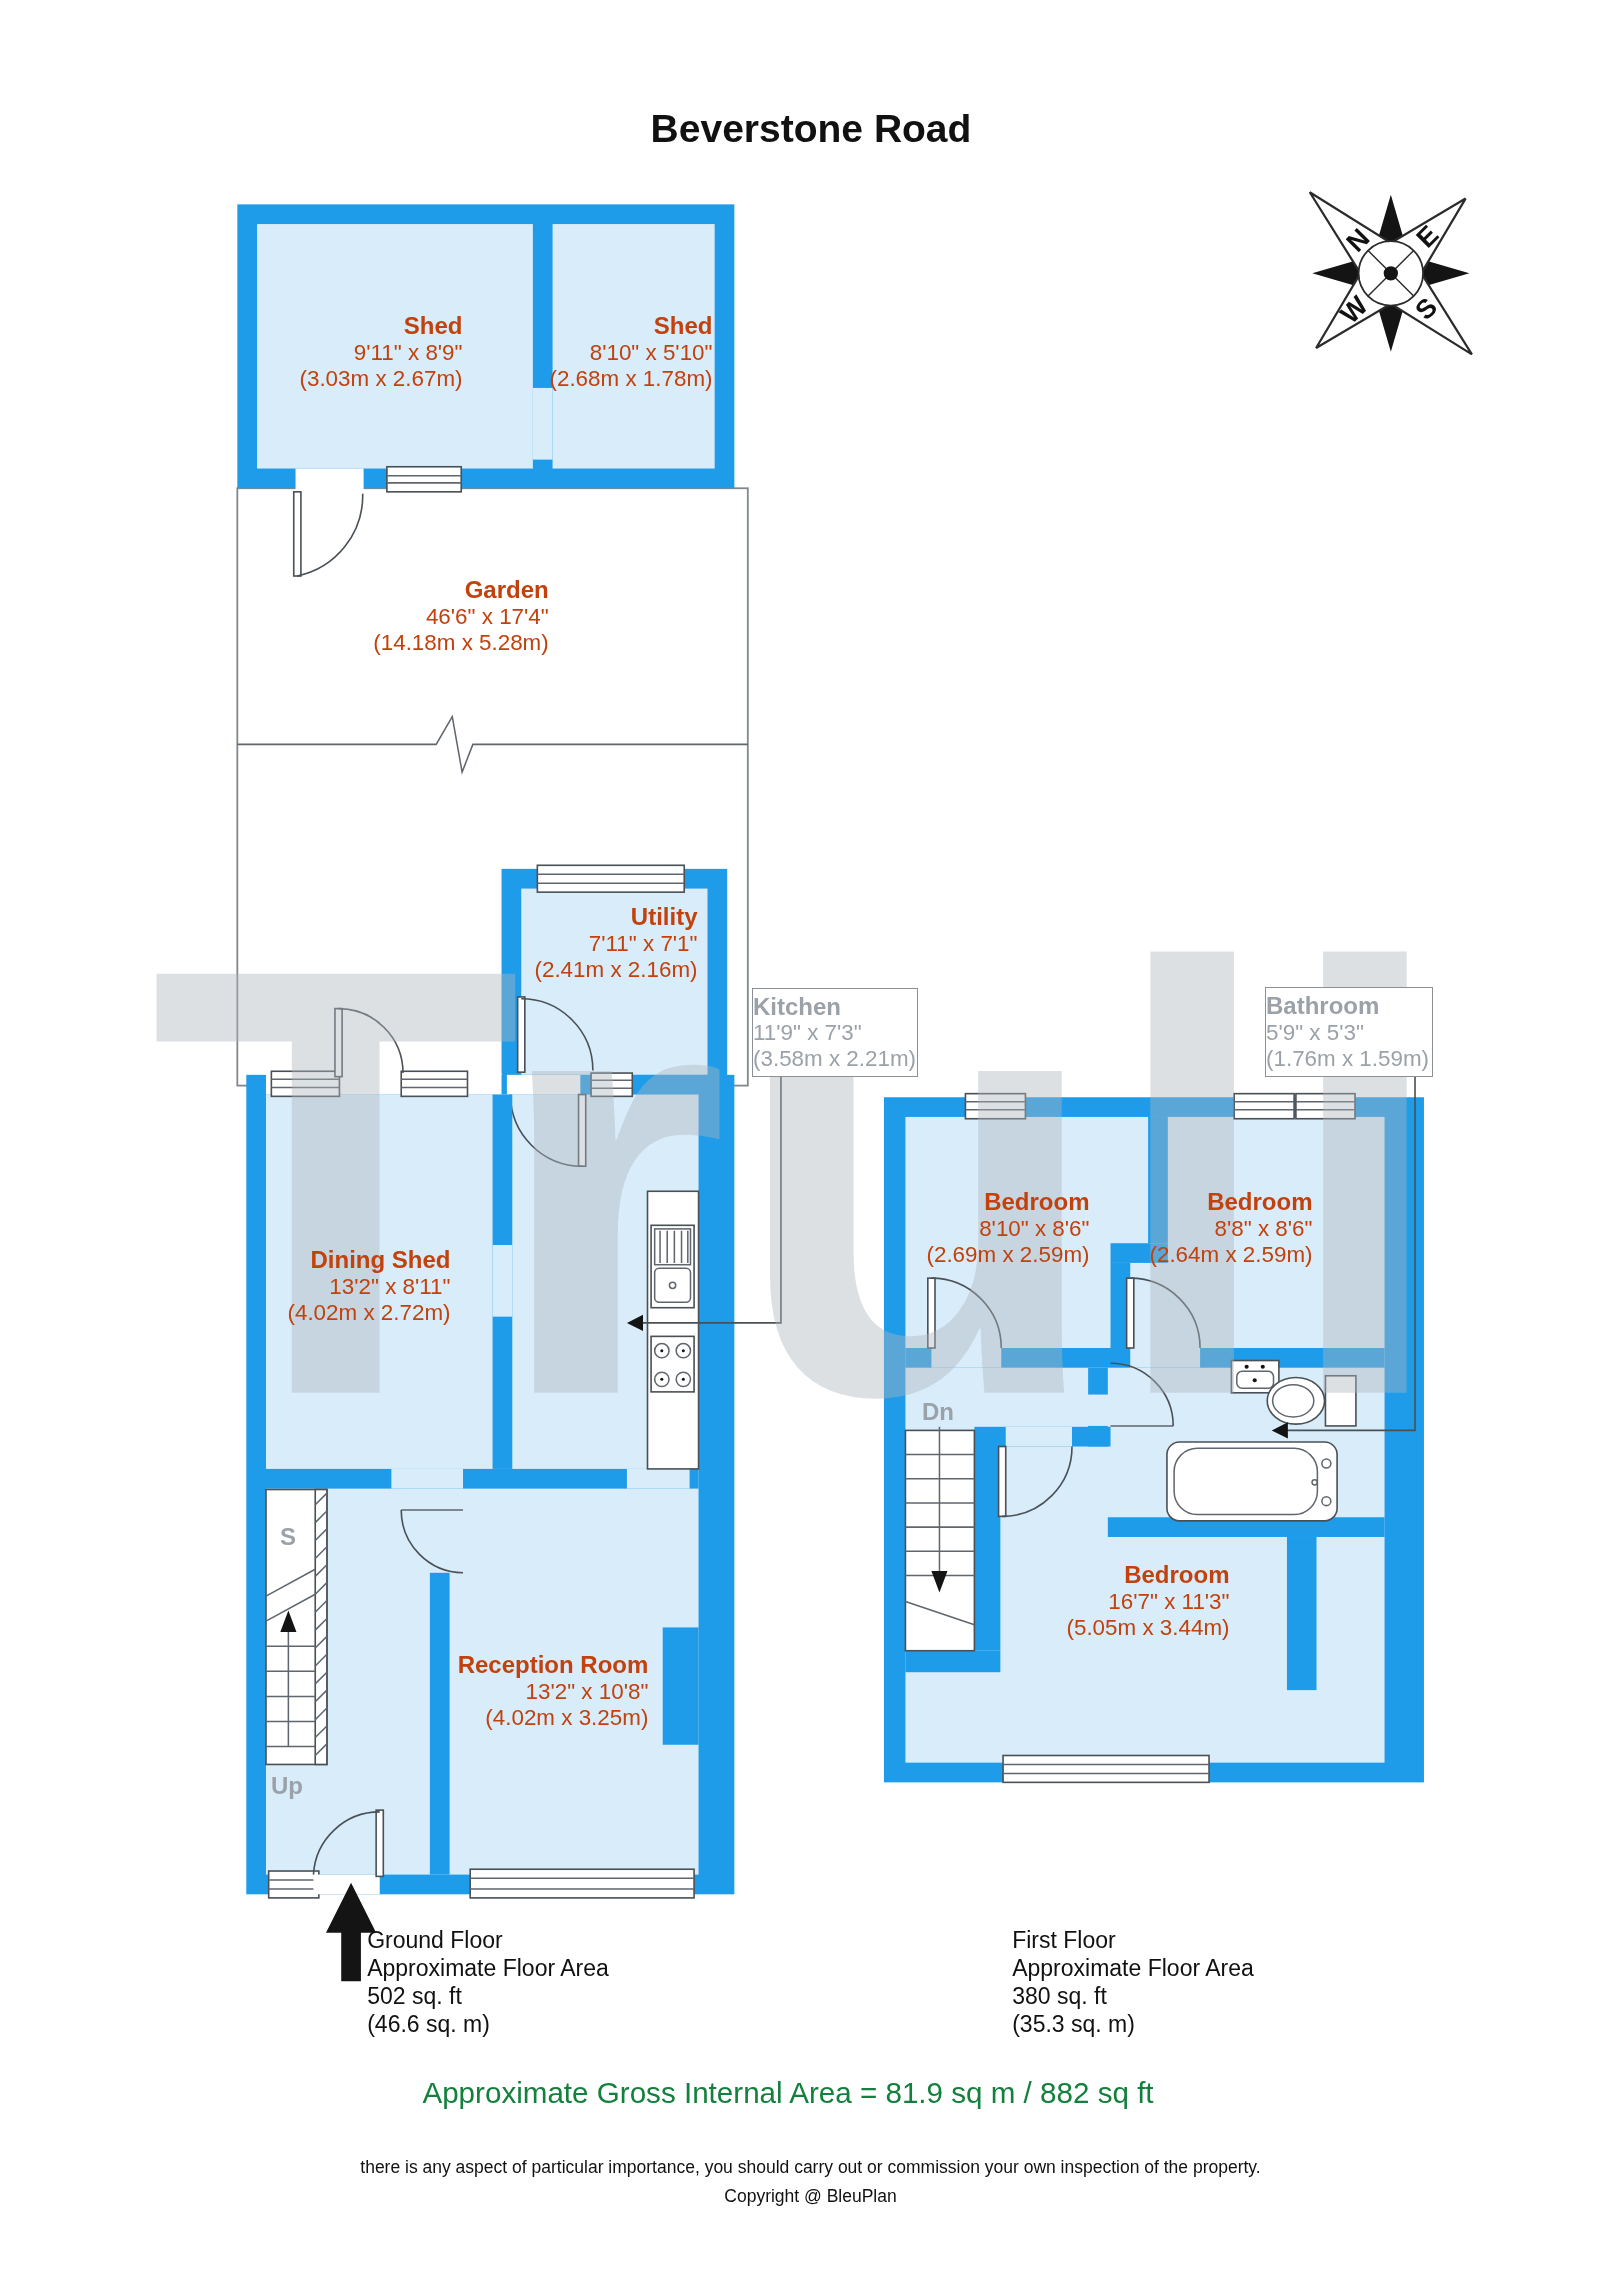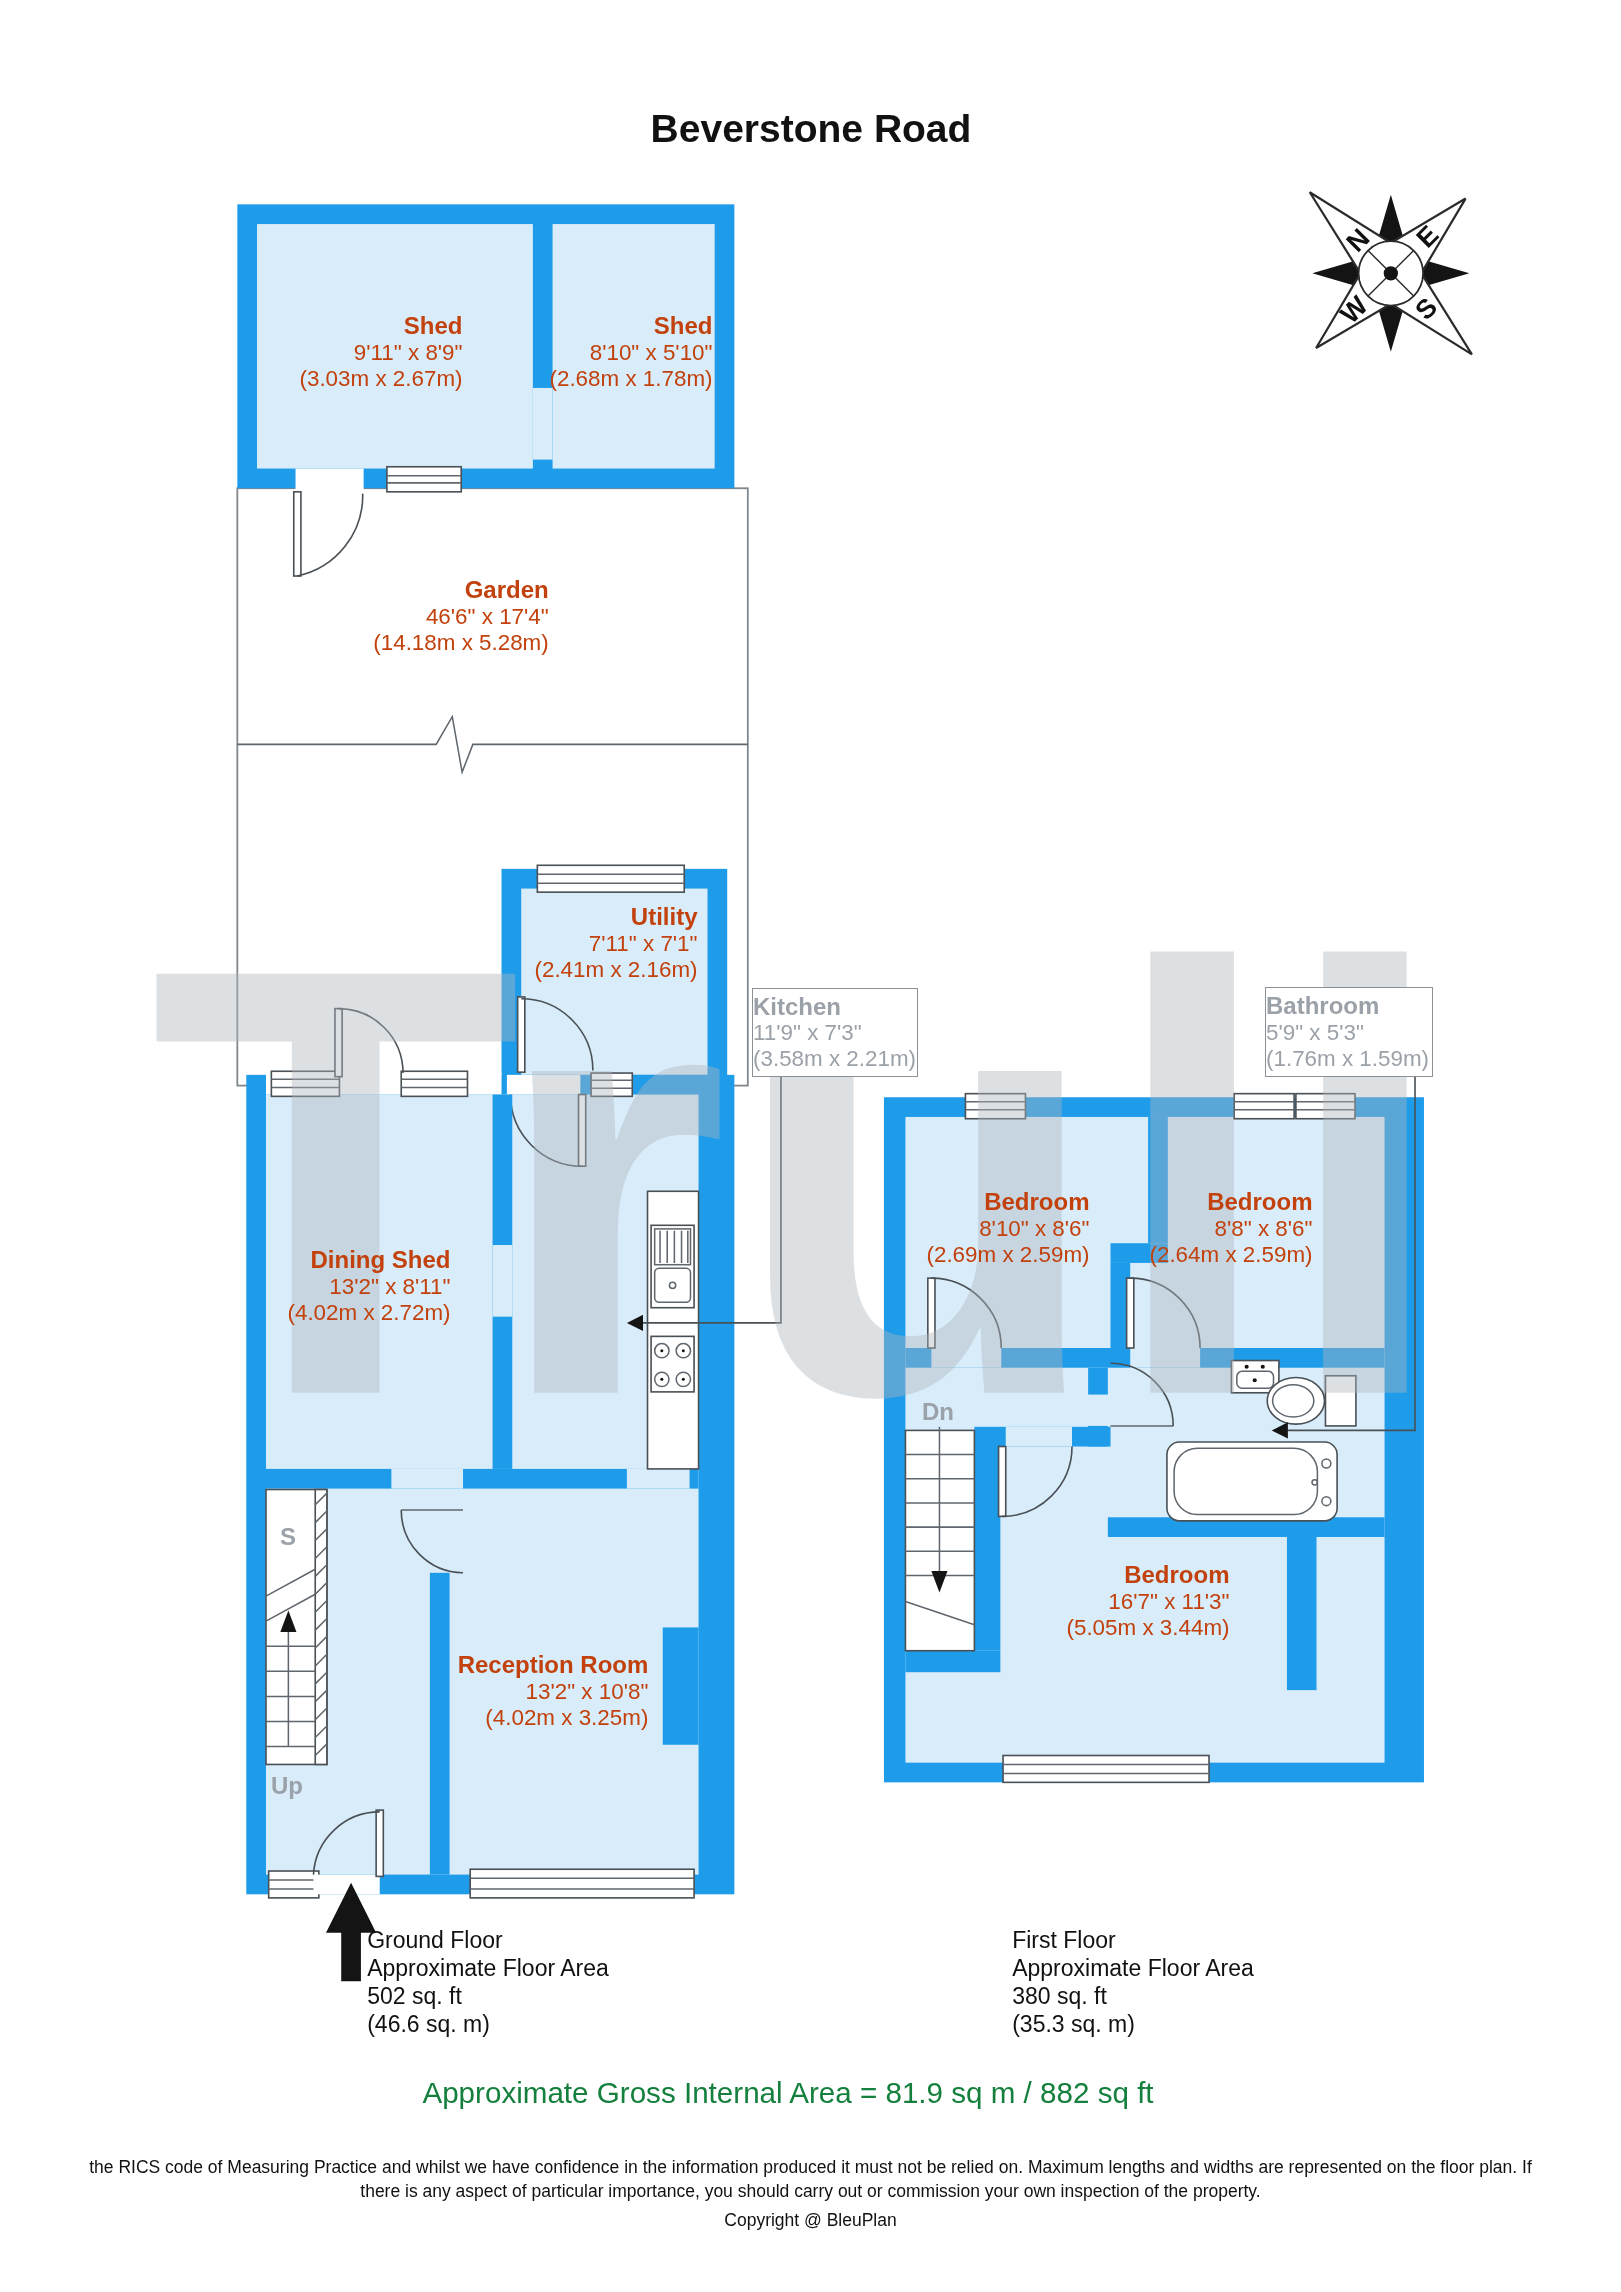--- a/index.html
+++ b/index.html
@@ -348,19 +348,18 @@
   <div class="caption" style="left:1133px;top:1926px">
     <div>First Floor</div>
     <div>Approximate Floor Area</div>
     <div>380 sq. ft</div>
     <div>(35.3 sq. m)</div>
   </div>
 
   <div class="gross" style="left:788px;top:2076px">Approximate Gross Internal Area = 81.9 sq m / 882 sq ft</div>
 
   <div class="disclaimer">
-    <div>the RICS code of Measuring Practice and whilst we have confidence in the information produced it must not be relied on. Maximum lengths and widths are represented on the floor plan. If</div>
     <div>there is any aspect of particular importance, you should carry out or commission your own inspection of the property.</div>
     <div style="margin-top:5.4px">Copyright @ BleuPlan</div>
   </div>
 
 </div>
 
 
 </body></html>

